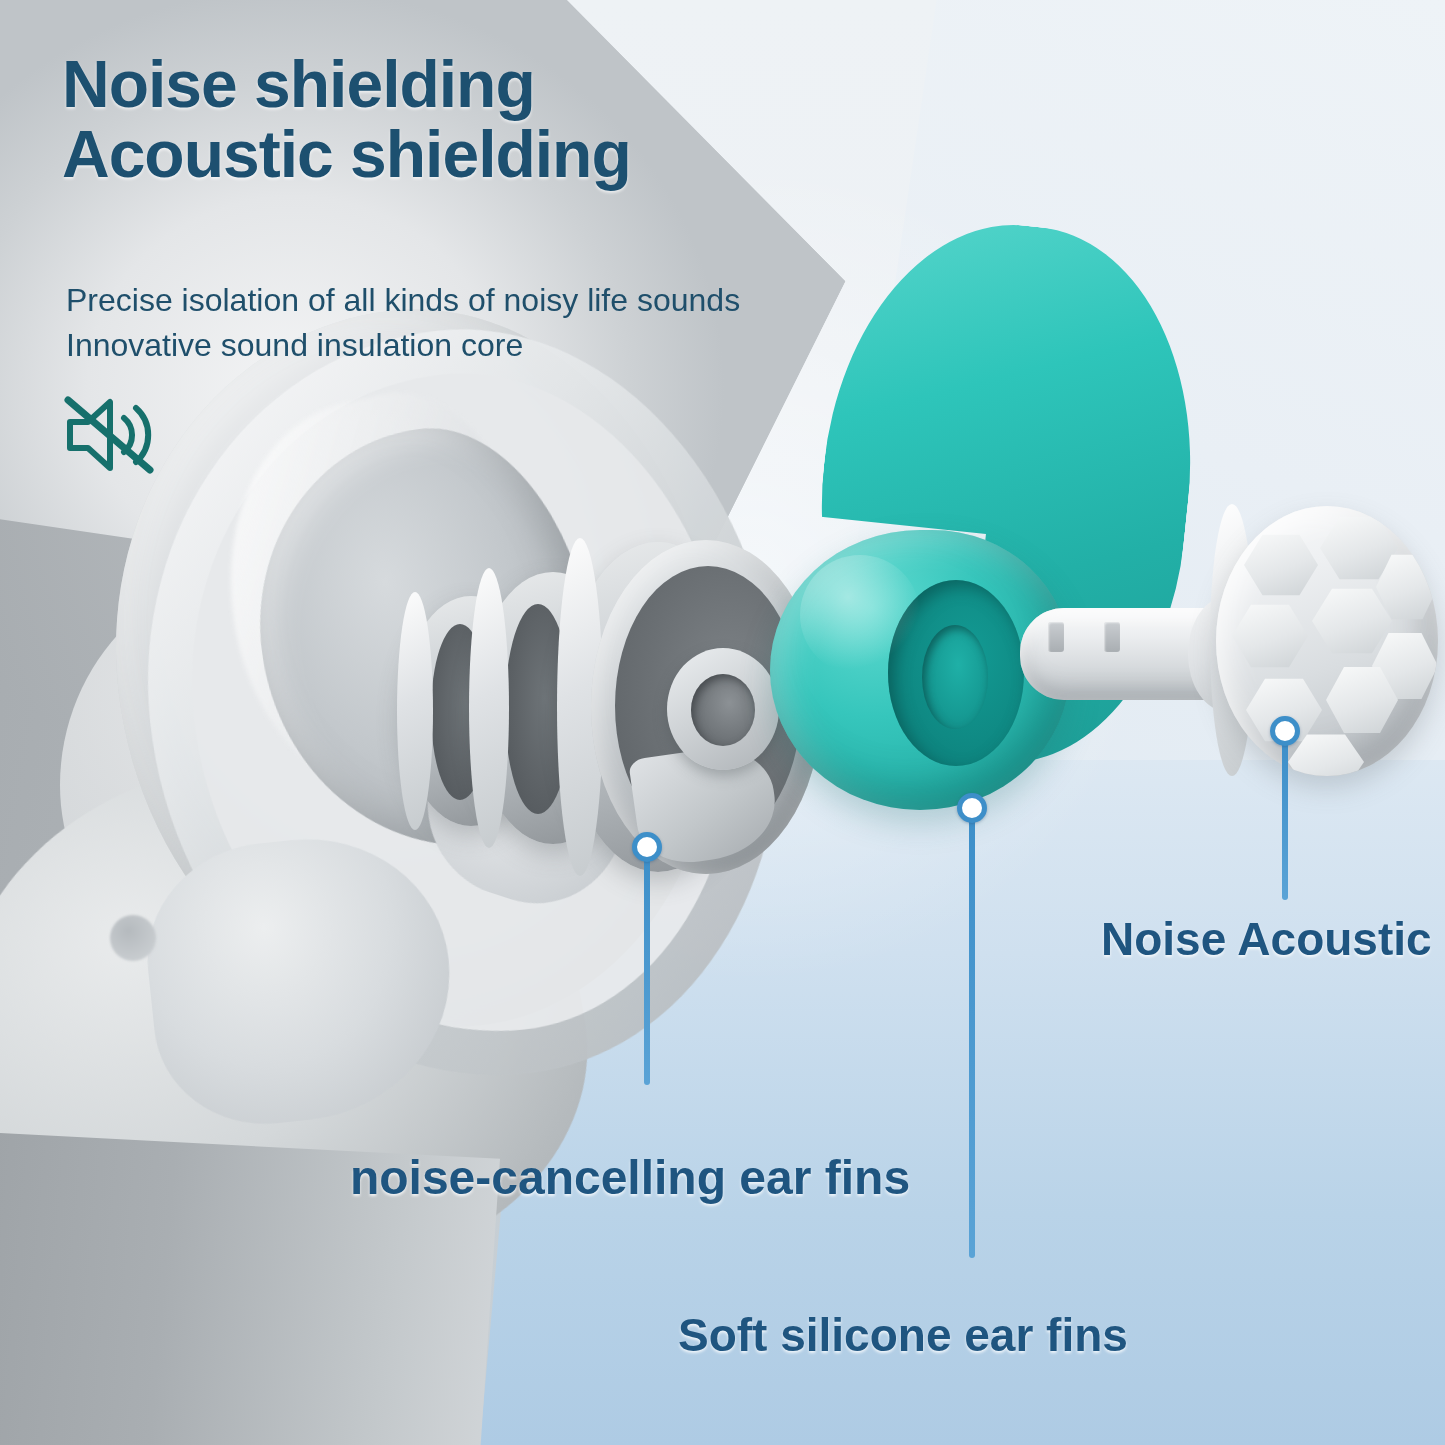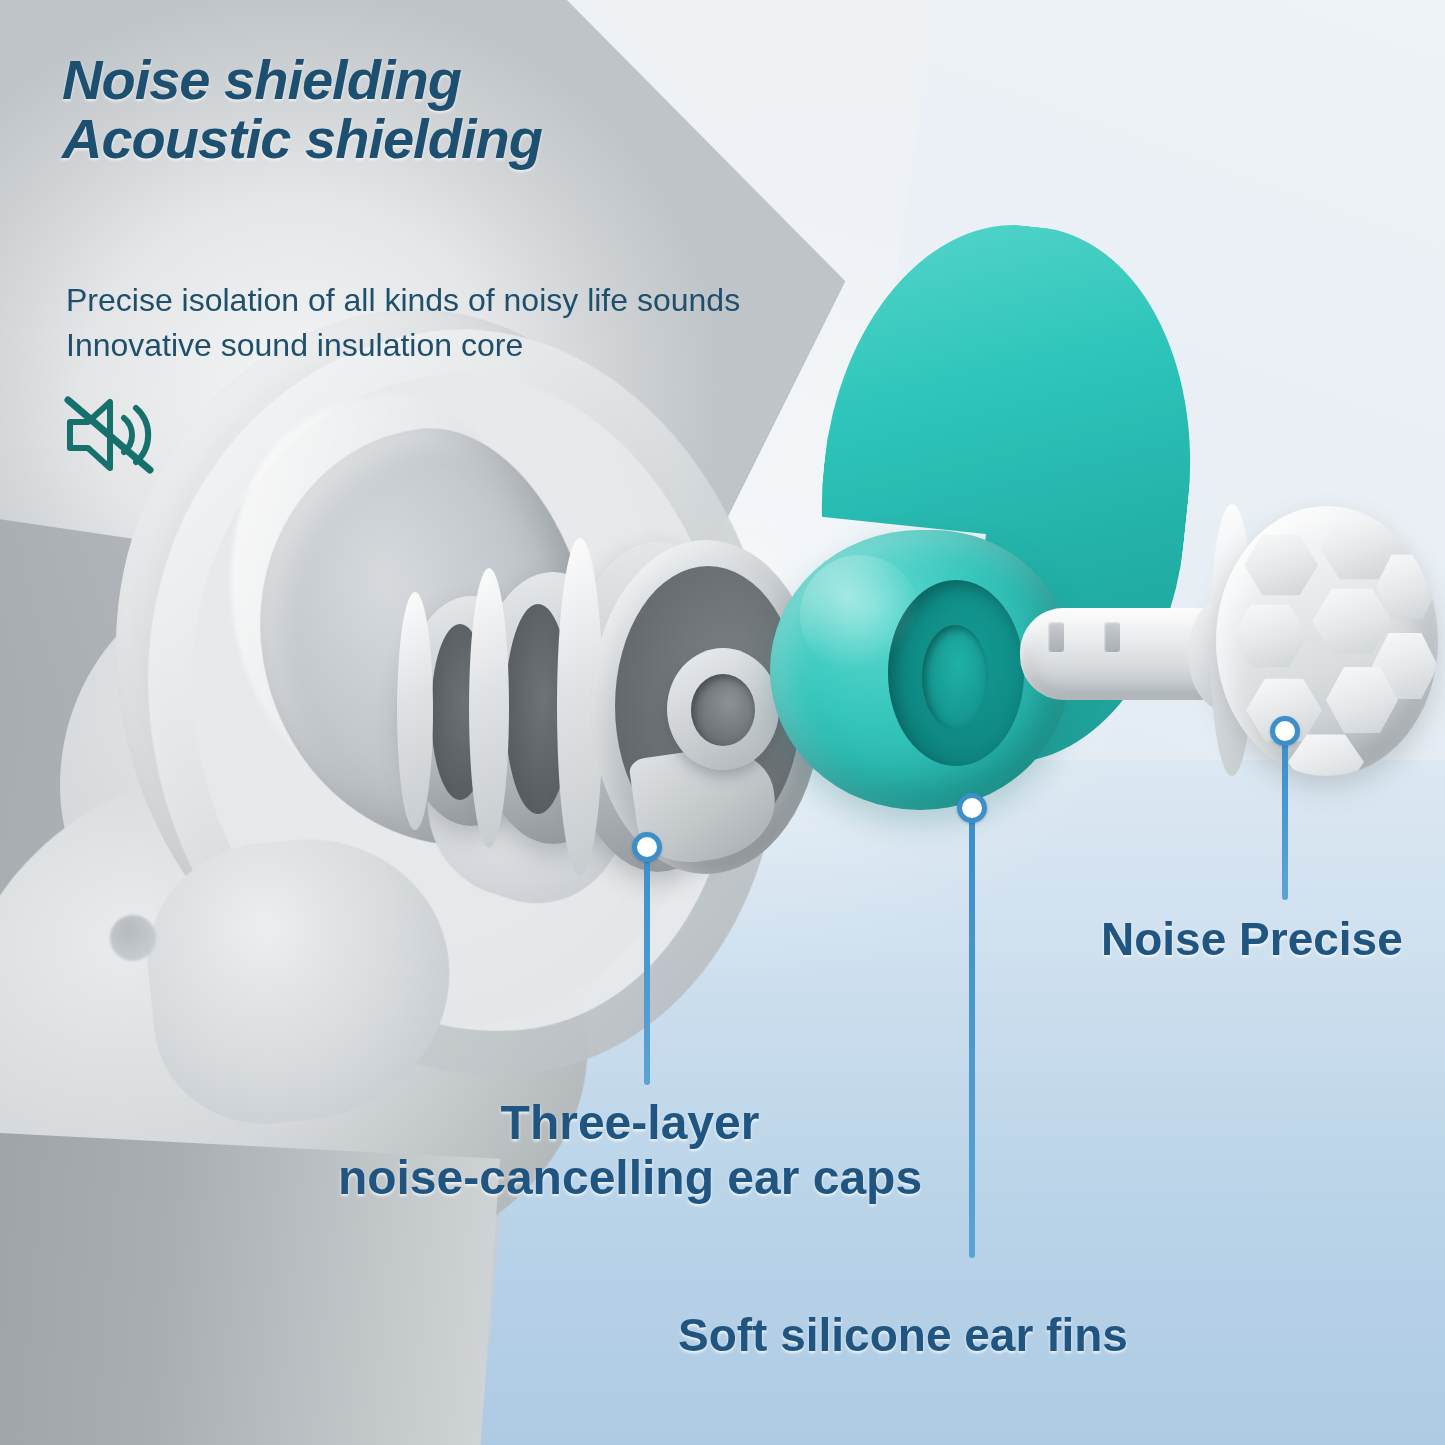--- a/index.html
+++ b/index.html
@@ -236,24 +236,23 @@
     box-shadow:0 1px 3px rgba(40,80,120,.35);
   }
   .leader{
     position:absolute;width:6px;border-radius:3px;
     background:linear-gradient(180deg,#3d8fc9,#5aa3d6);
   }
 
   
   .headline{
     position:absolute;left:62px;top:50px;width:880px;
-    font-size:56px;font-weight:bold;line-height:1.06;color:#1d5070;
+    font-size:66px;font-weight:bold;line-height:1.06;color:#1d5070;
     letter-spacing:-1px;
     text-shadow:0 2px 3px rgba(255,255,255,.65);
-    font-style:italic;
   }
   .subline{
     position:absolute;left:66px;top:278px;width:860px;
     font-size:32px;line-height:1.42;color:#1f4f6b;font-weight:normal;
   }
   .mute-icon{position:absolute;left:60px;top:390px;width:96px;height:90px;}
   .label{
     position:absolute;font-weight:bold;color:#1f5580;
     text-shadow:0 2px 3px rgba(255,255,255,.8);
     white-space:nowrap;
@@ -326,35 +325,35 @@
       <div class="hex" style="left:110px;top:158px;width:72px;height:72px;"></div>
       <div class="hex" style="left:72px;top:226px;width:76px;height:60px;"></div>
     </div>
   </div>
 
   <div class="callout">
     <div class="leader" style="left:644px;top:855px;height:230px;"></div>
     <div class="dot" style="left:632px;top:832px;"></div>
   </div>
   <div class="label lbl-caps">
-    <span>Three-layer</span><br>
-    <span>noise-cancelling ear caps</span>
+    <br>
+    <span>noise-cancelling ear fins</span>
   </div>
 
   <div class="callout">
     <div class="leader" style="left:969px;top:818px;height:440px;"></div>
     <div class="dot" style="left:957px;top:793px;"></div>
   </div>
   <div class="label lbl-fins">Soft silicone ear fins</div>
 
   <div class="callout">
     <div class="leader" style="left:1282px;top:740px;height:160px;"></div>
     <div class="dot" style="left:1270px;top:716px;"></div>
   </div>
-  <div class="label lbl-filters">Noise Precise</div>
+  <div class="label lbl-filters">Noise Acoustic</div>
 
   <div class="headline">
     <div>Noise shielding</div>
     <div>Acoustic shielding</div>
   </div>
 
   <div class="subline">
     <div>Precise isolation of all kinds of noisy life sounds</div>
     <div>Innovative sound insulation core</div>
   </div>

